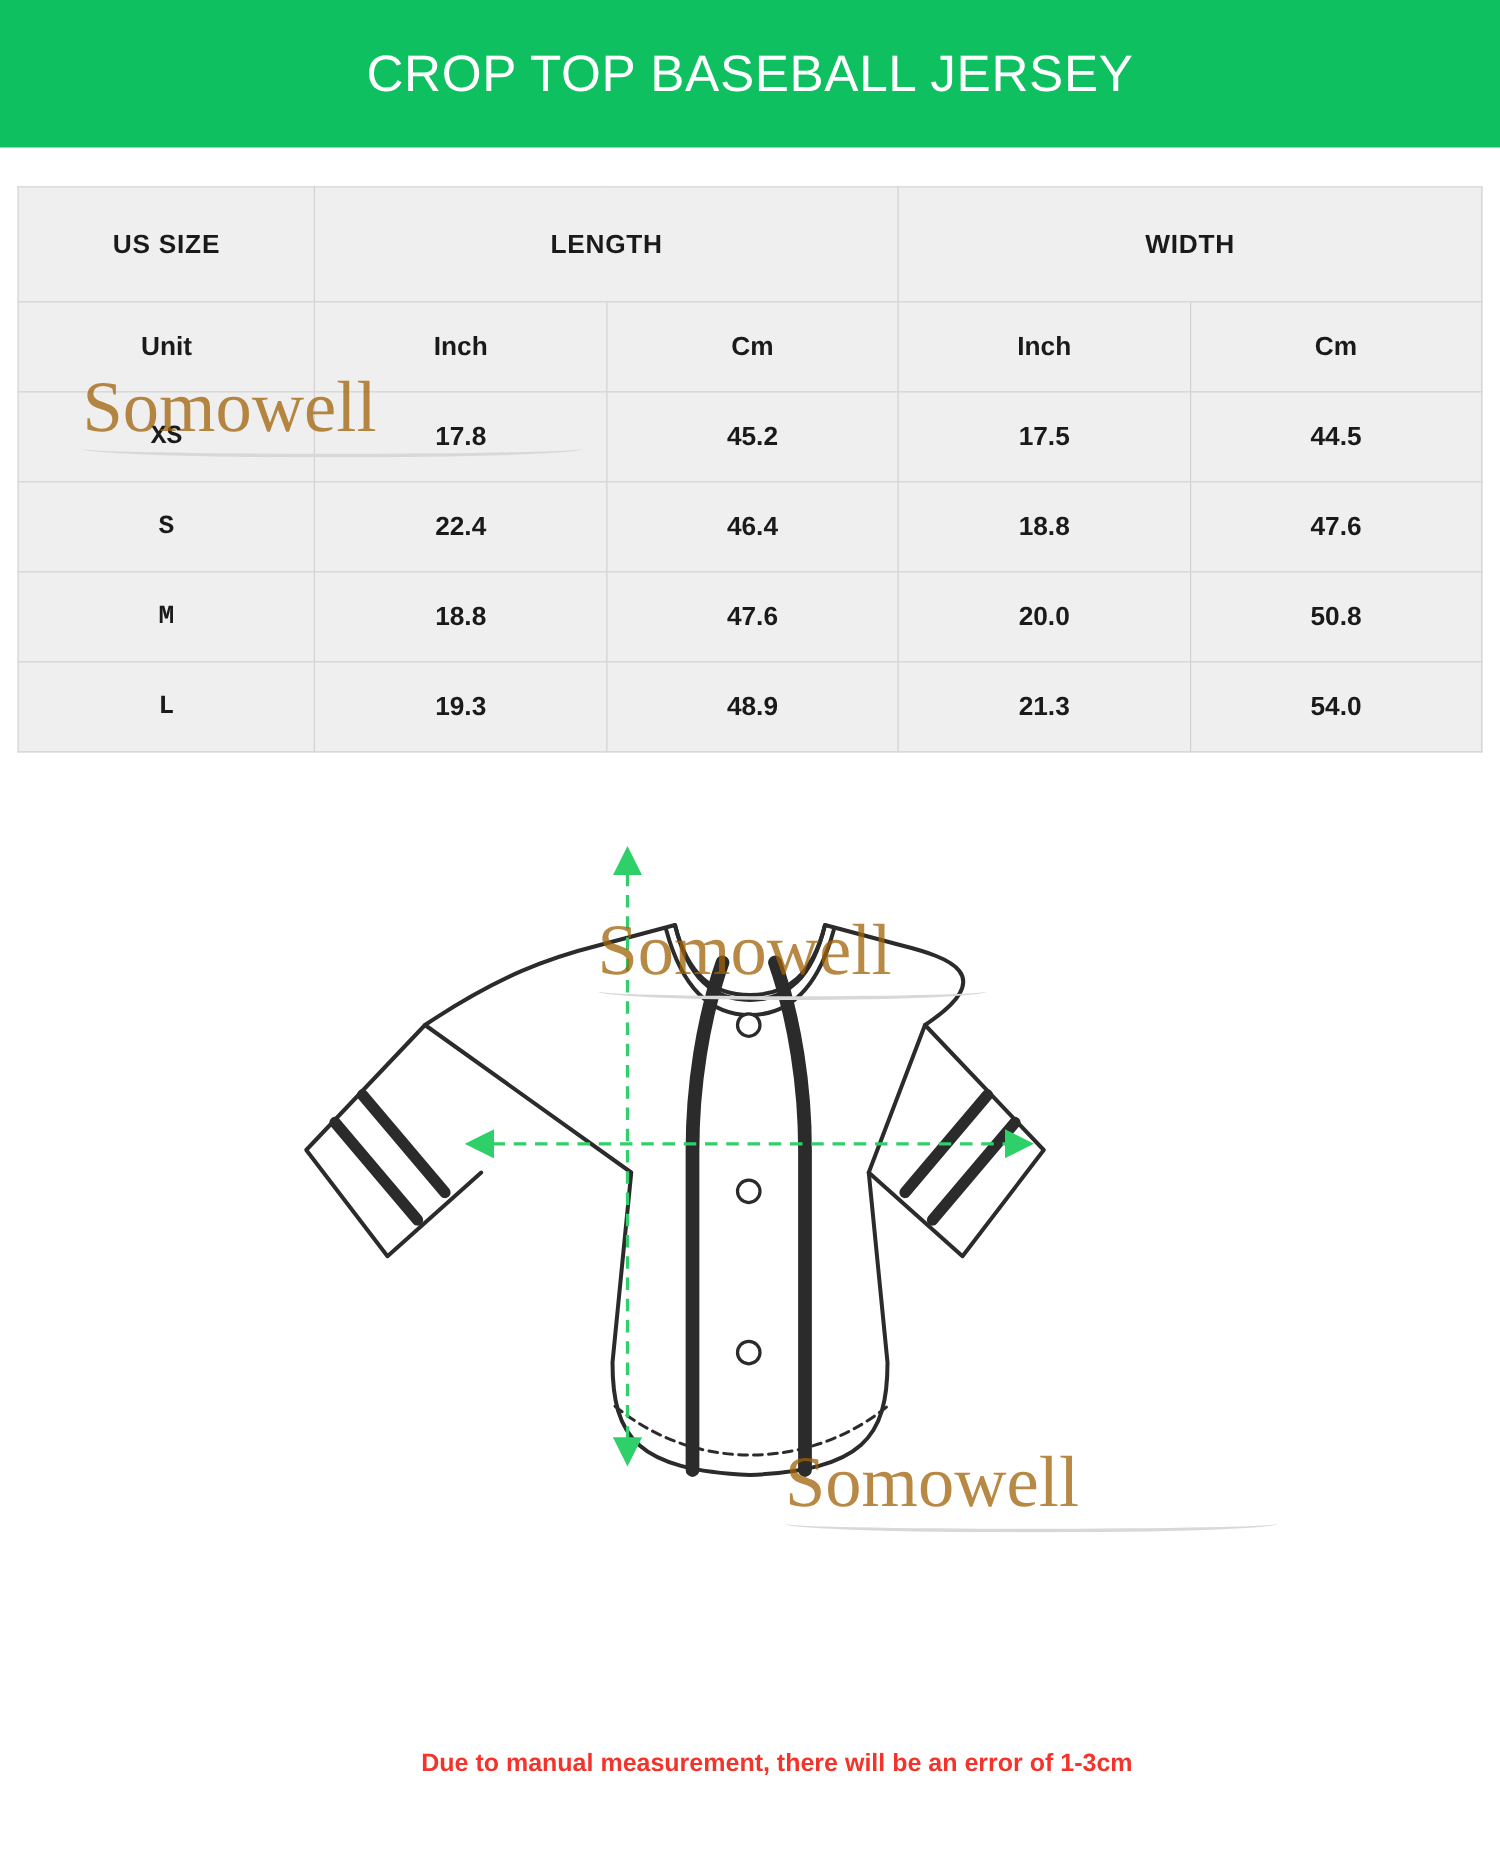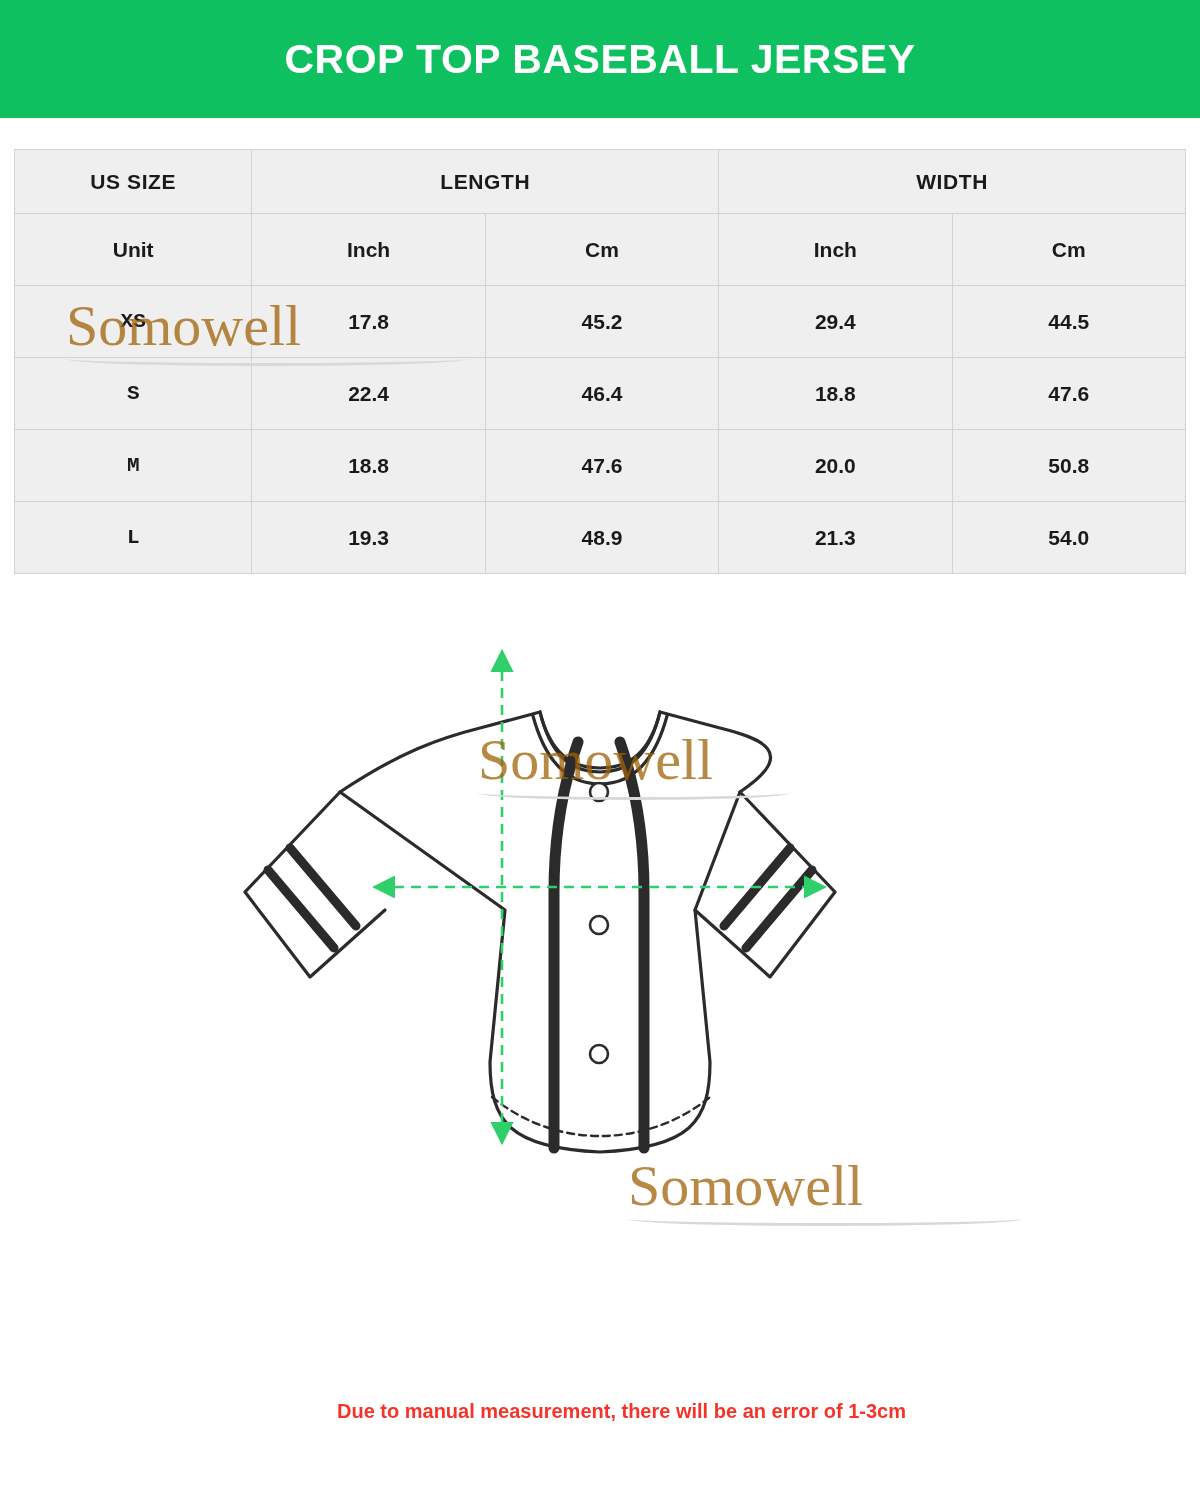--- a/index.html
+++ b/index.html
@@ -18,21 +18,21 @@
     width: 1200px;
     height: 118px;
     background: #0ec05f;
     display: flex;
     align-items: center;
     justify-content: center;
   }
   .header-title {
     color: #ffffff;
     font-size: 41px;
-    font-weight: bold;
+    font-weight: normal;
     letter-spacing: 0.5px;
     text-align: center;
   }
 
   
   .table-wrap {
     margin: 31px 14px 0 14px;
     width: 1172px;
   }
   table.size-table {
@@ -47,21 +47,21 @@
     color: #1a1a1a;
     font-size: 21px;
     font-weight: bold;
     height: 72px;
     padding: 0;
   }
   table.size-table th {
     font-weight: bold;
     font-size: 21px;
   }
-  table.size-table tr.head-row th { height: 64px; letter-spacing: 0.6px; }
+  table.size-table tr.head-row th { height: 92px; letter-spacing: 0.6px; }
   table.size-table tr.unit-row th { height: 72px; margin-left: 24px; }
   table.size-table td.size-cell { font-weight: bold; font-family: Liberation Mono, monospace; }
   .col-size { width: 237px; }
   .col-num  { width: 233px; }
 
   
   .diagram {
     position: relative;
     width: 1200px;
     height: 700px;
@@ -134,21 +134,21 @@
         <th>Inch</th>
         <th>Cm</th>
         <th>Inch</th>
         <th>Cm</th>
       </tr>
 
       <tr>
         <td class="size-cell">XS</td>
         <td>17.8</td>
         <td>45.2</td>
-        <td>29.4</td>
+        <td>17.5</td>
         <td>44.5</td>
       </tr>
       <tr>
         <td class="size-cell">S</td>
         <td>22.4</td>
         <td>46.4</td>
         <td>18.8</td>
         <td>47.6</td>
       </tr>
       <tr>

